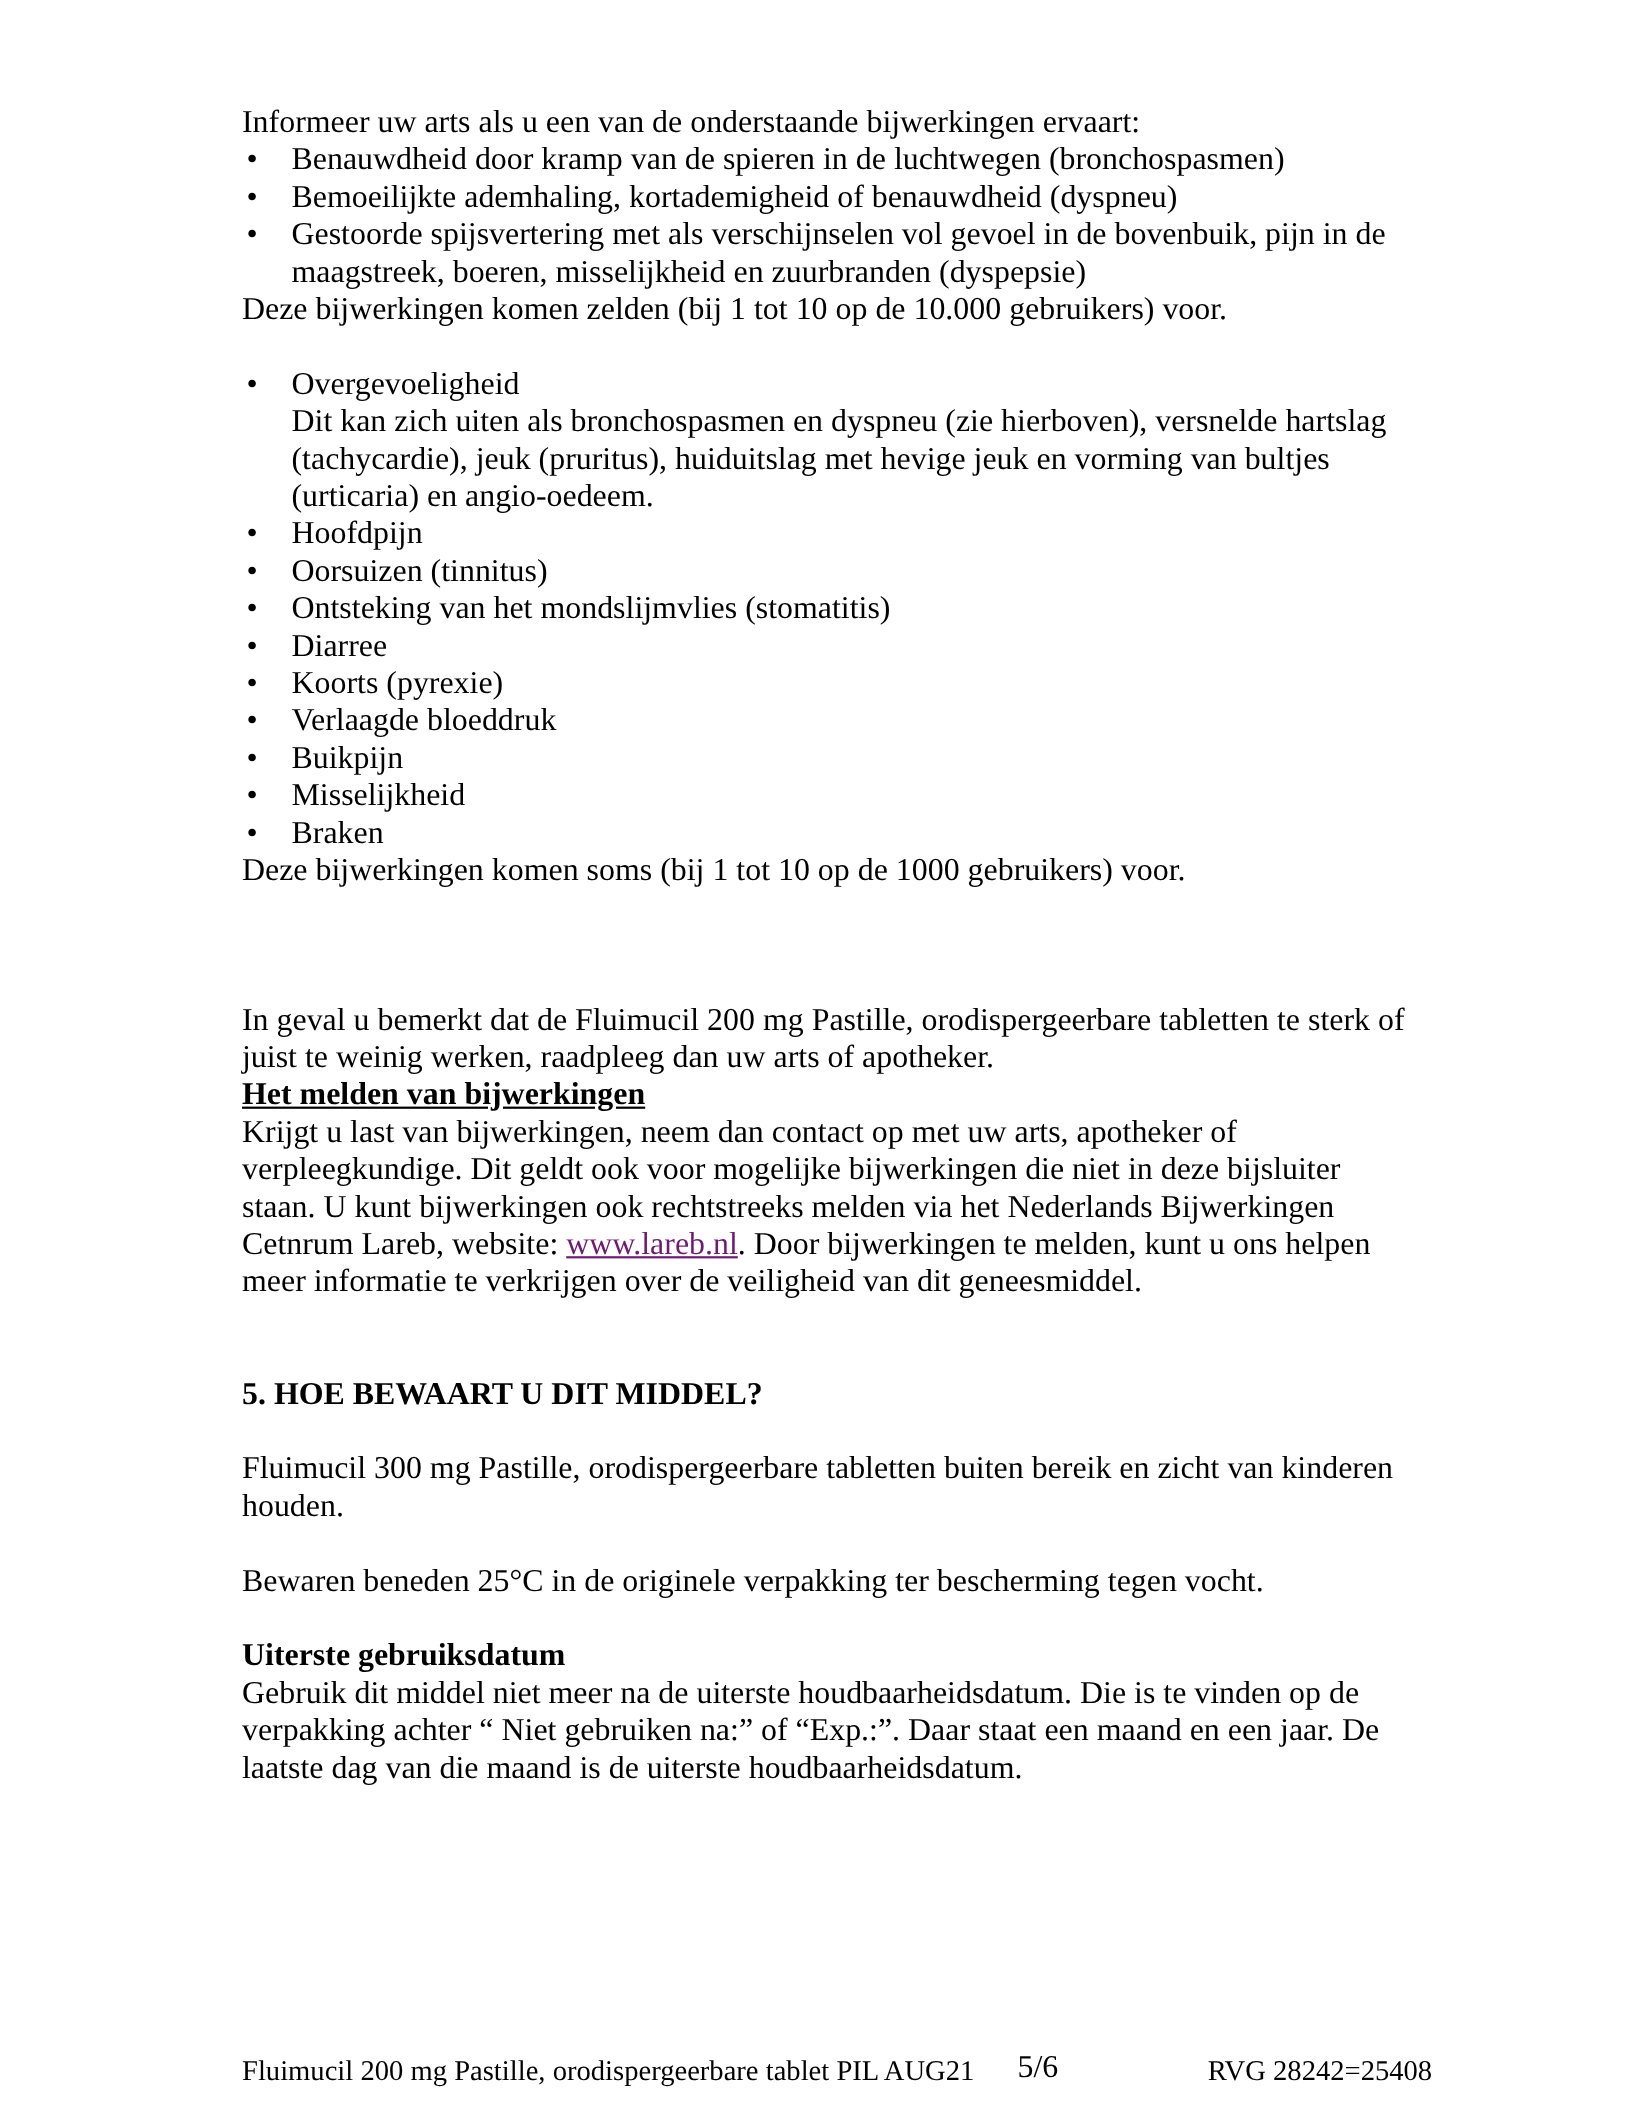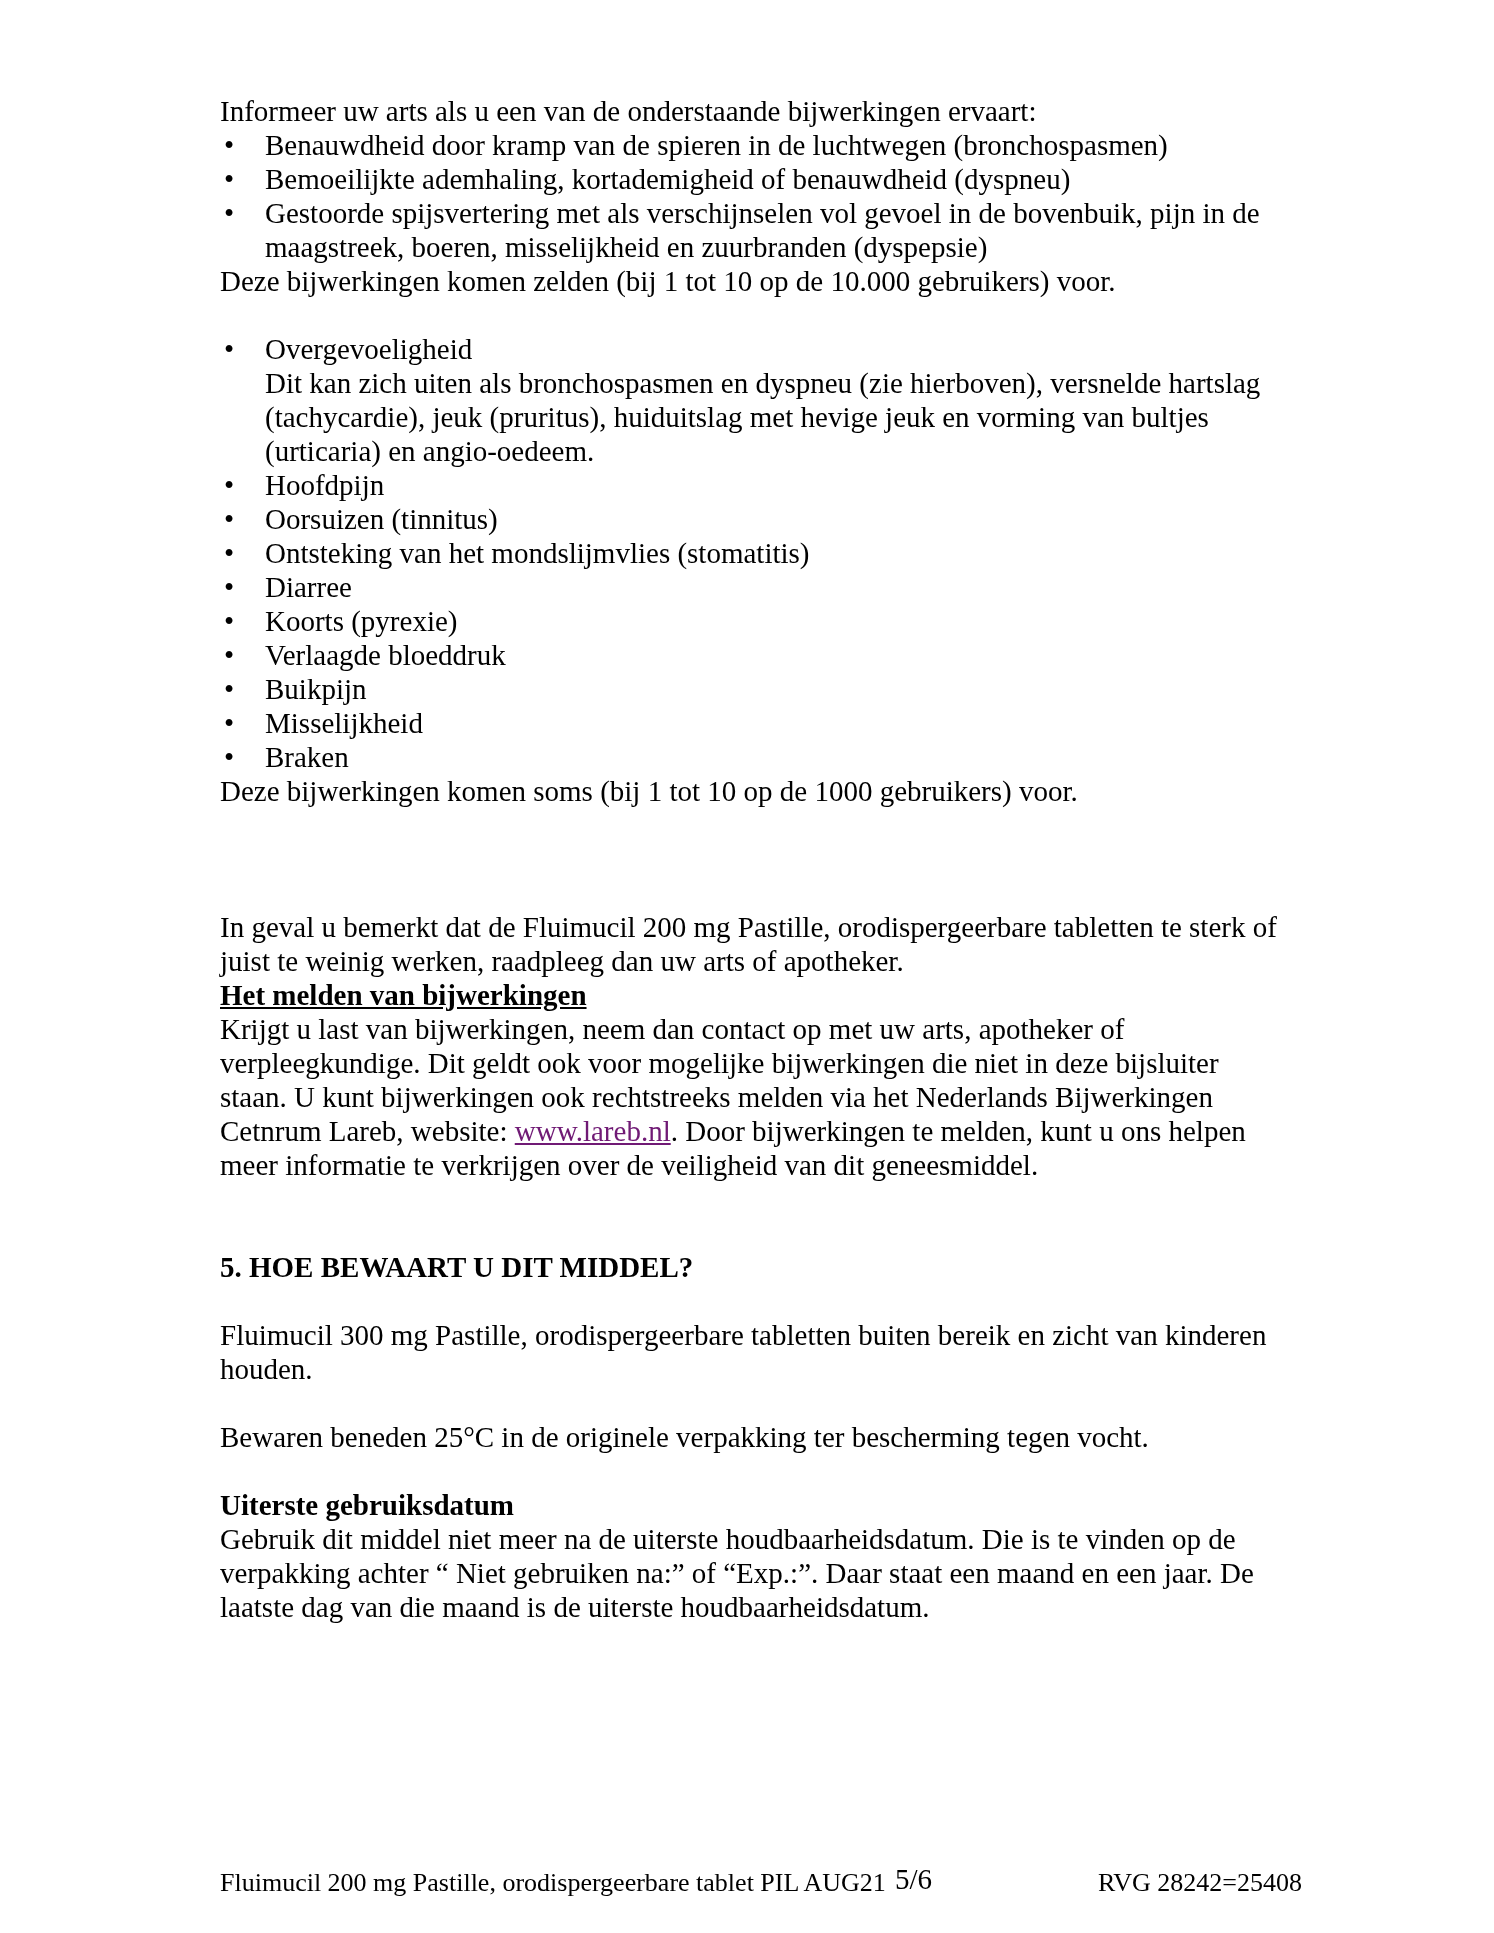--- a/index.html
+++ b/index.html
@@ -26,21 +26,21 @@
   .bullet .txt { flex:1; }
   h2.section-heading { font-weight:bold; }
   h3.sub-heading { font-weight:bold; }
   .underlined { text-decoration:underline; font-weight:bold; }
   a.link { color:#701a75; text-decoration:underline; cursor:pointer; }
   .footer {
     position:absolute; top:1864px; left:0; width:1494px; height:40px;
     font-size:26px; line-height:30px;
   }
   .footer .f-left  { position:absolute; left:220px; top:4px; }
-  .footer .f-page  { position:absolute; left:895px; top:0; font-size:29px; }
+  .footer .f-page  { position:absolute; left:925px; top:0; font-size:29px; }
   .footer .f-right { position:absolute; left:1098px; top:4px; }
 </style>
 </head>
 <body>
 
 <div class="content">
 
   <p class="pre">Informeer uw arts als u een van de onderstaande bijwerkingen ervaart:</p>
 
   <div class="bullet">

